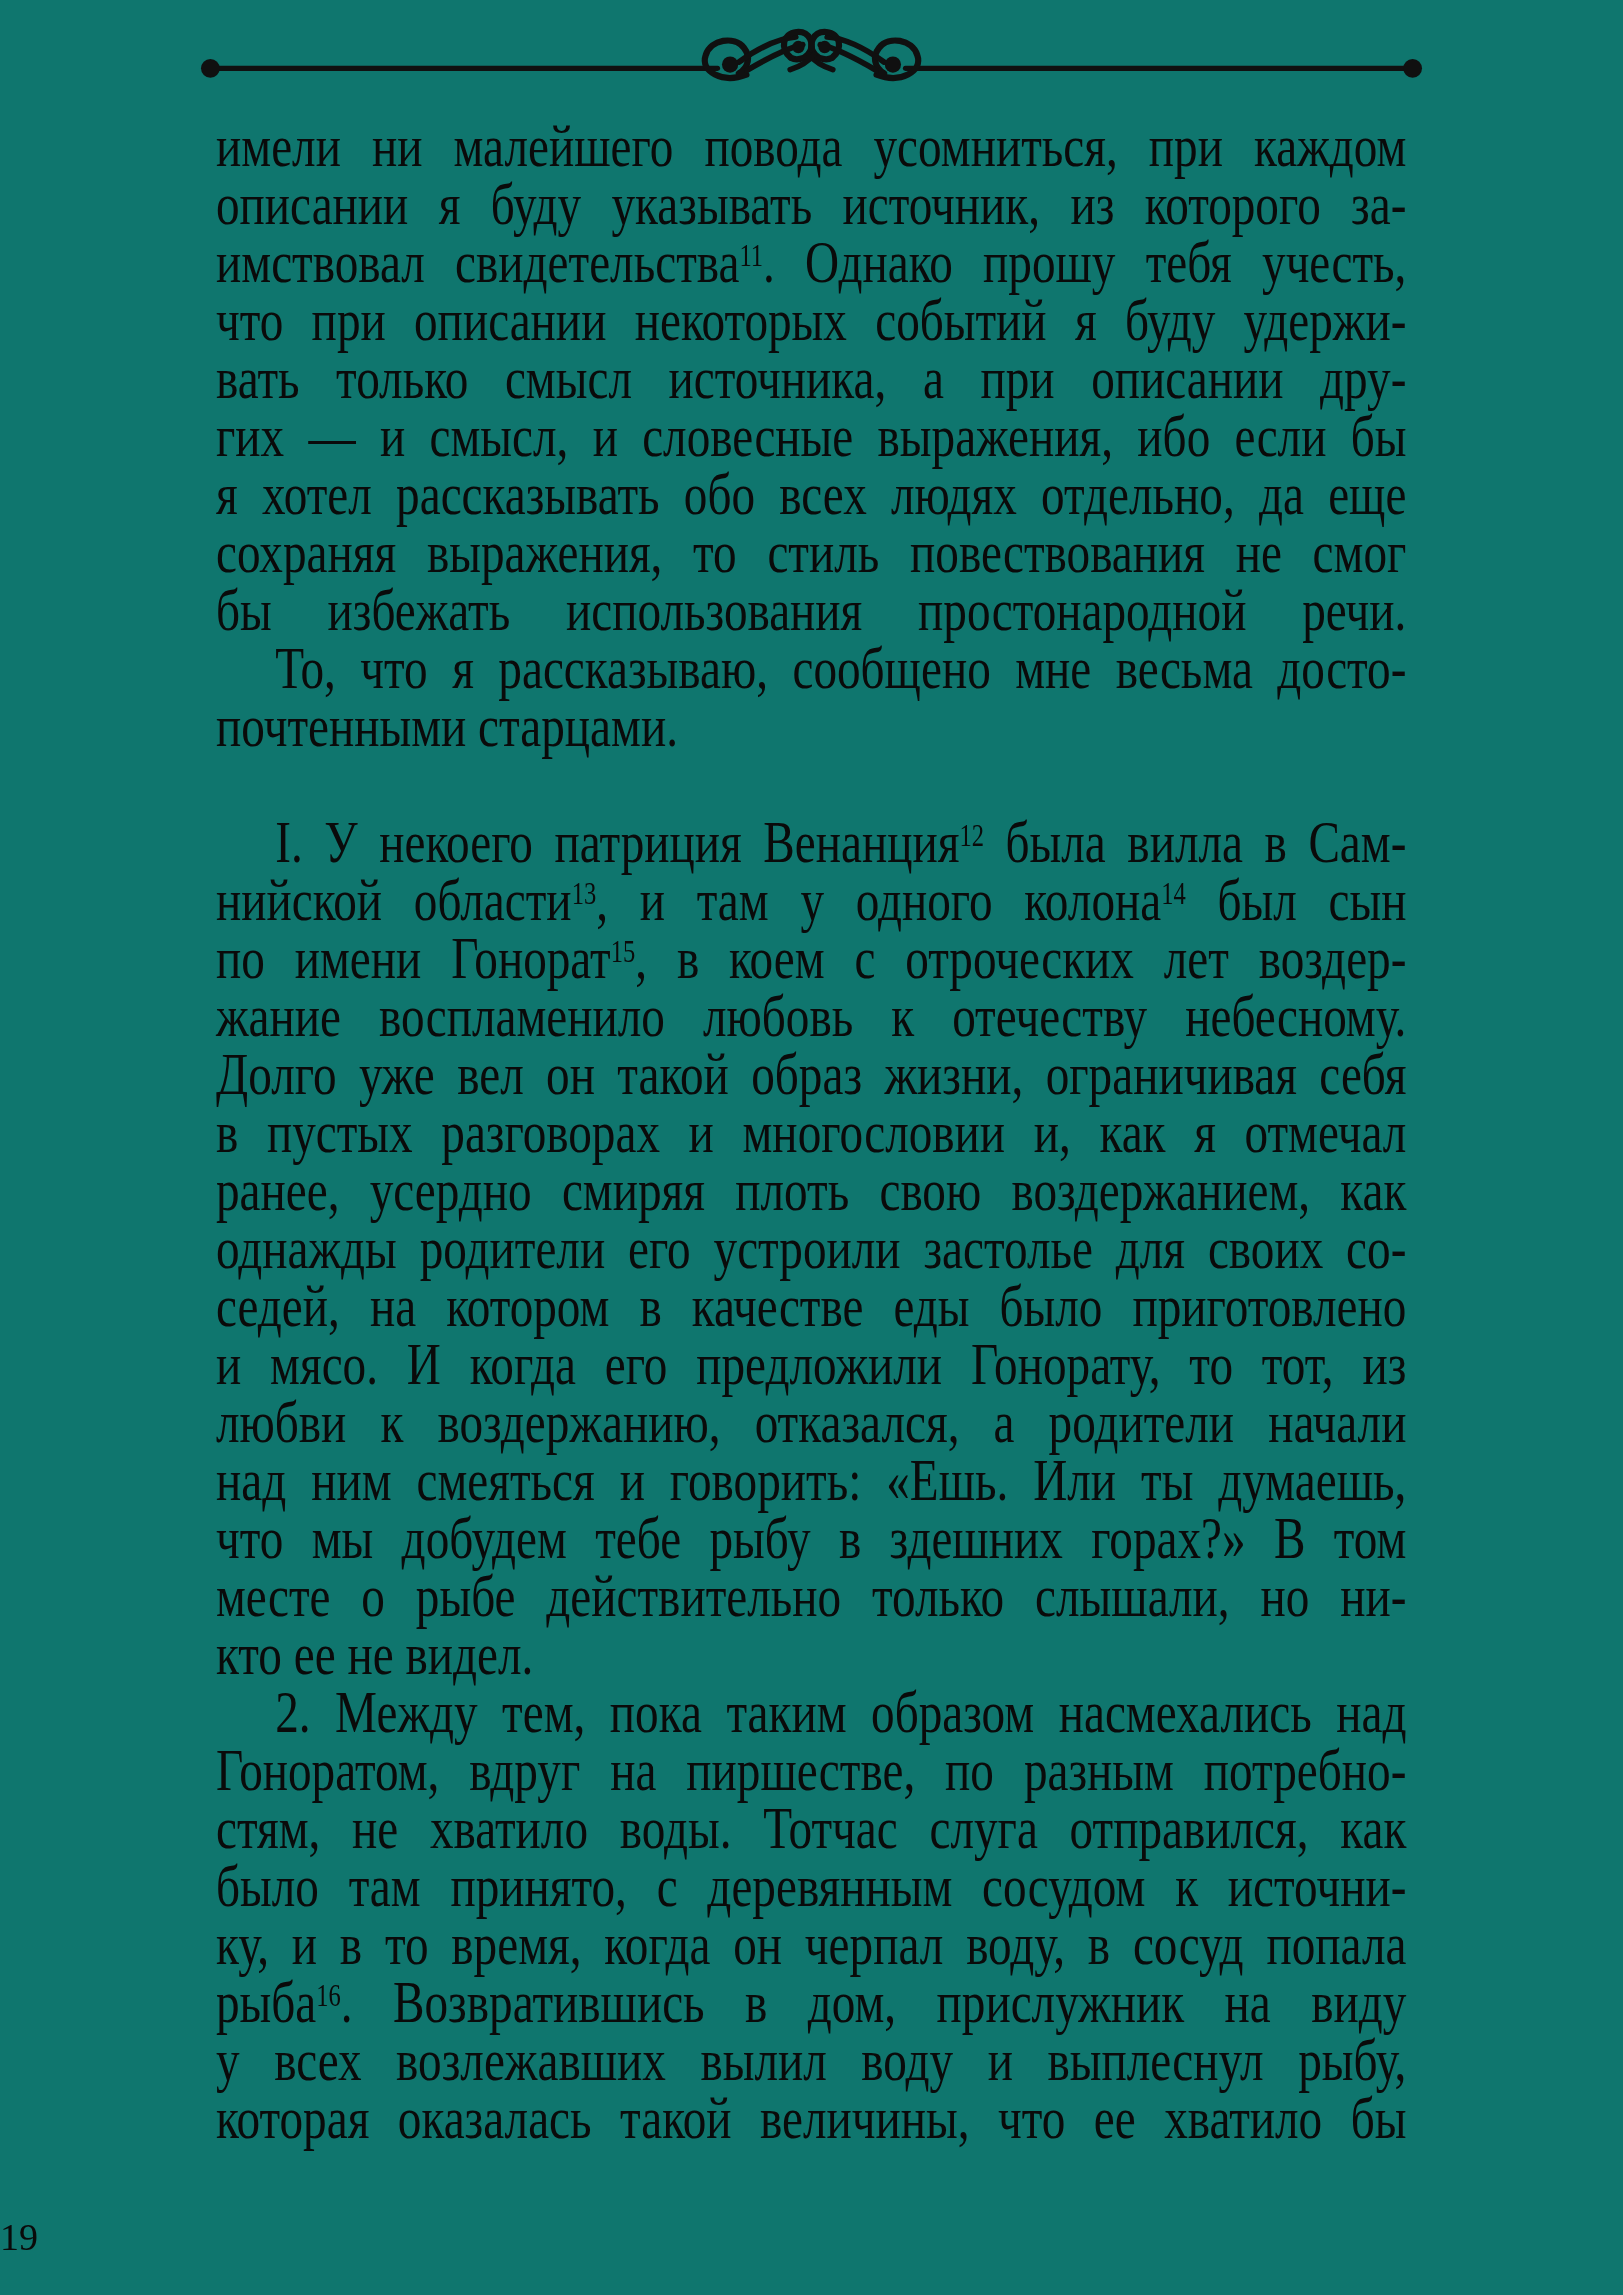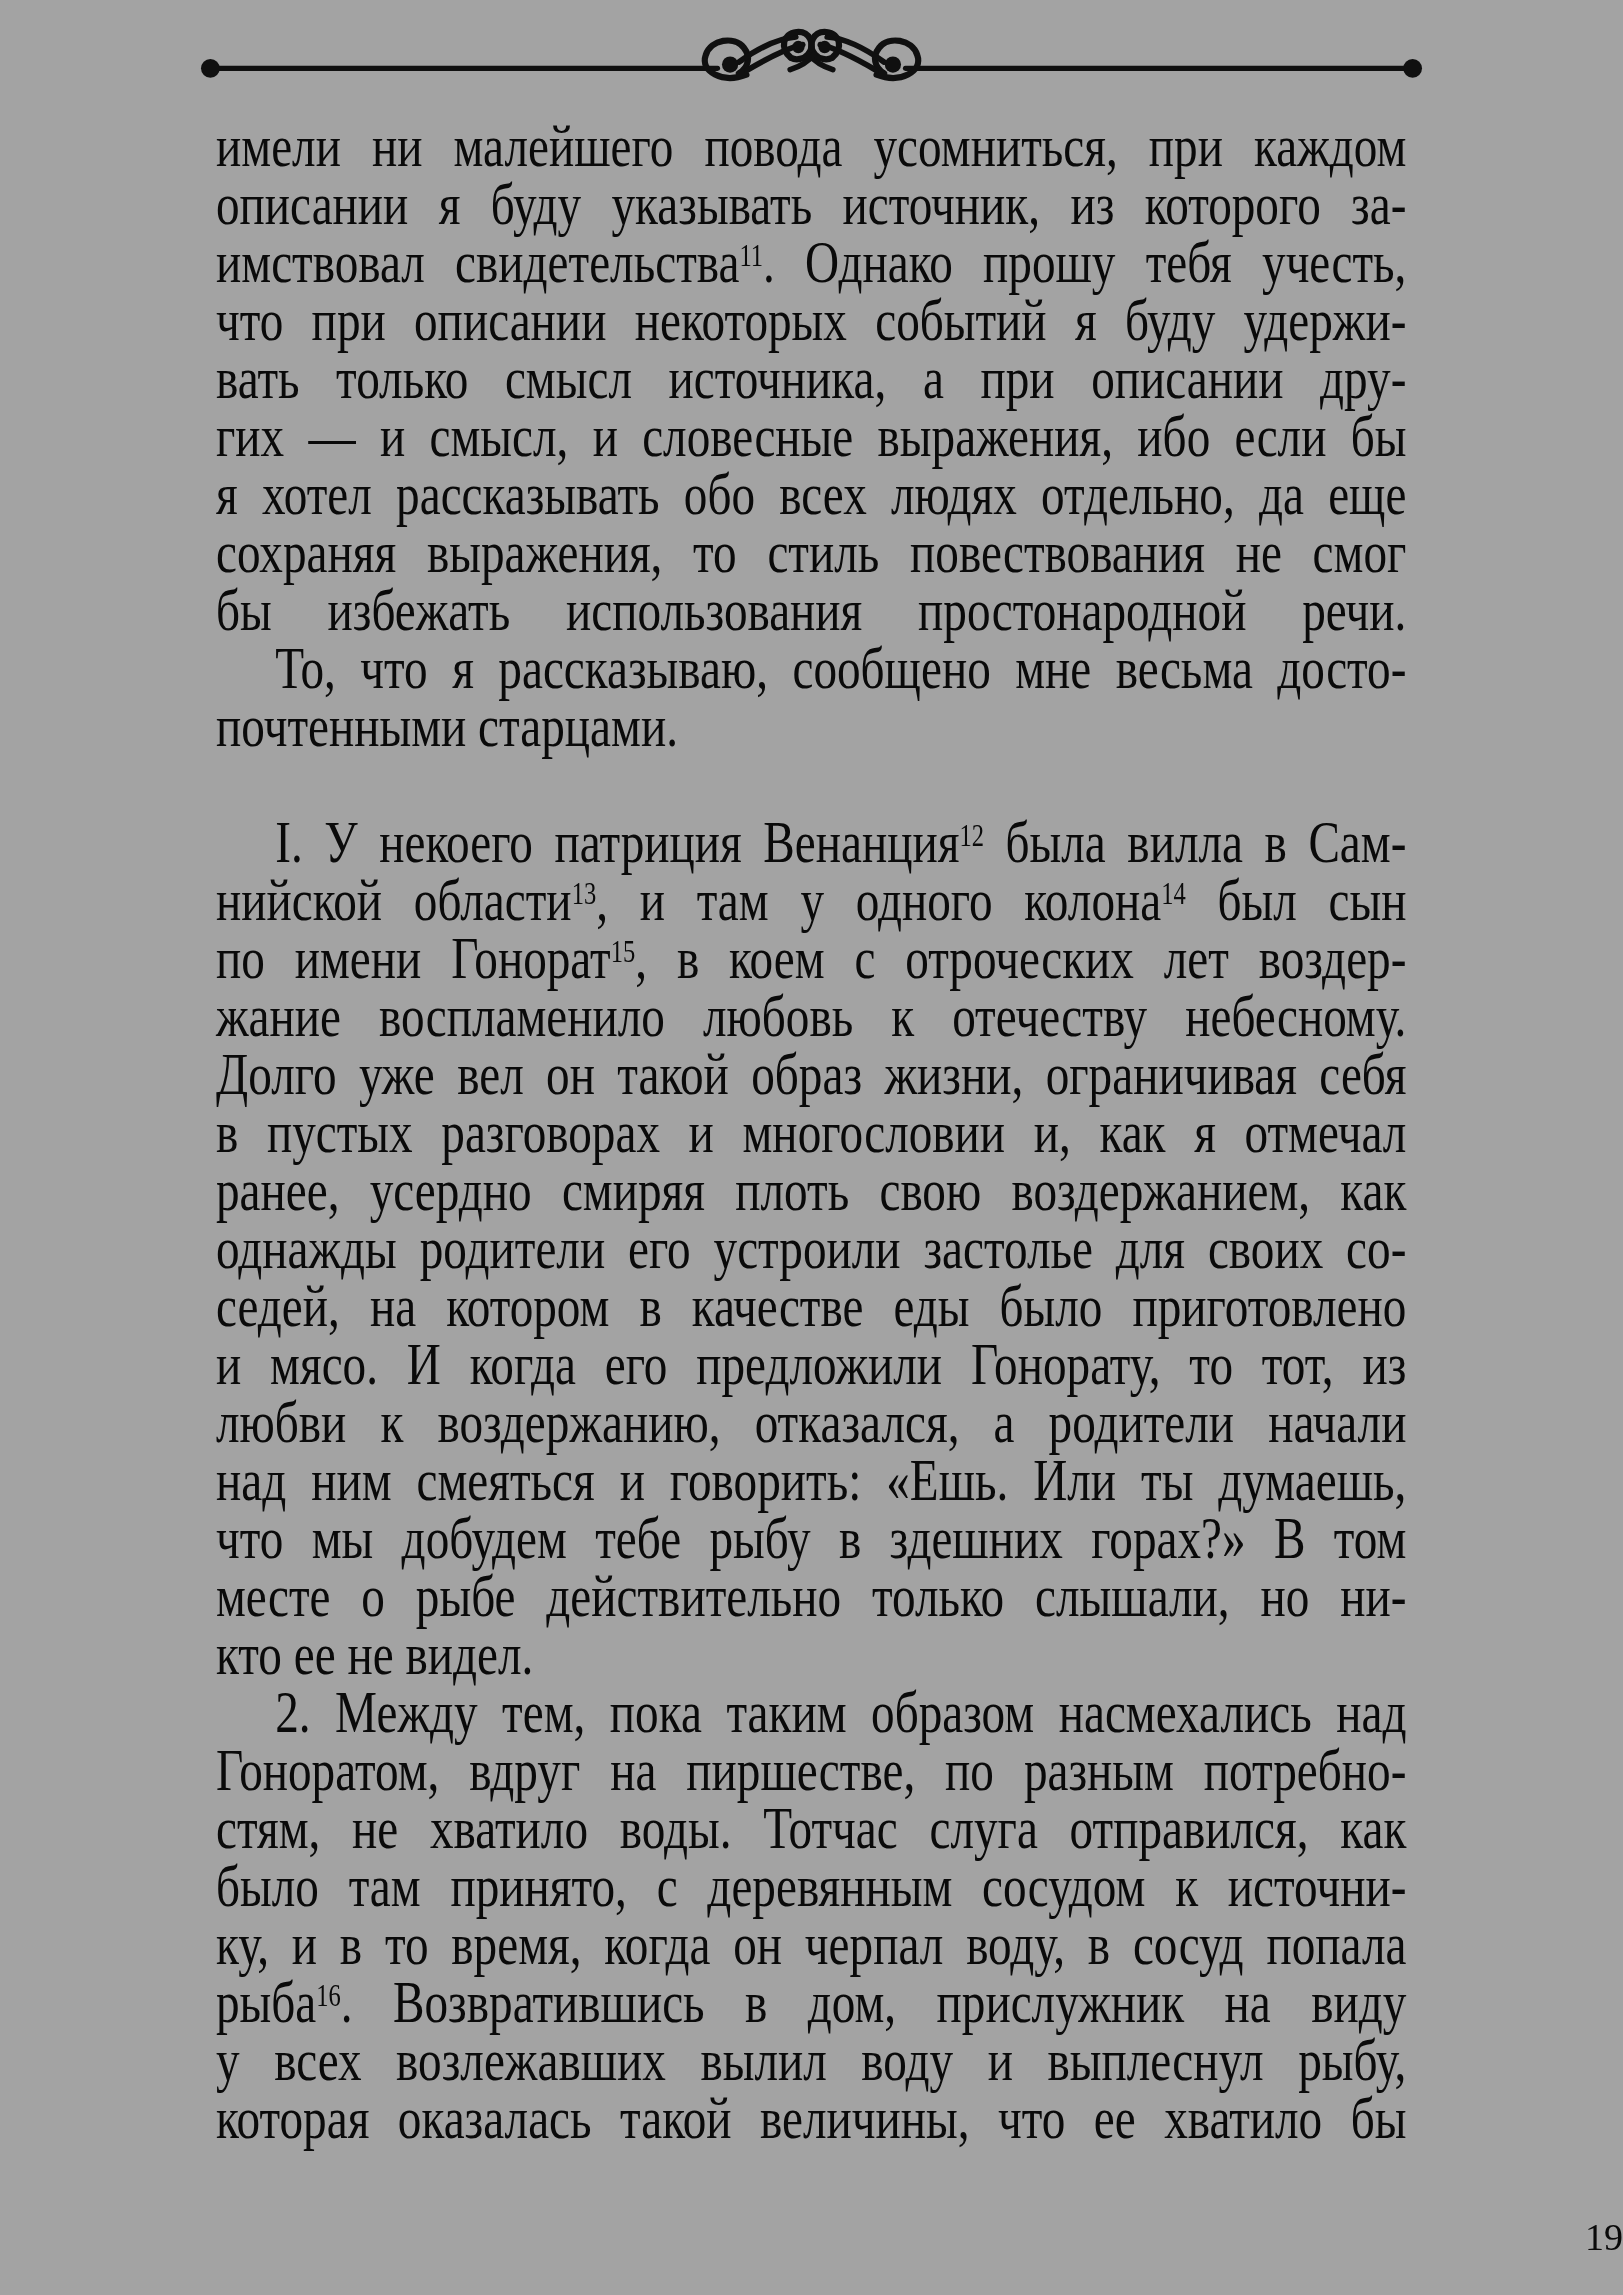--- a/index.html
+++ b/index.html
@@ -1,20 +1,20 @@
 <!DOCTYPE html>
 <html style="font-size:10px"><head>
 <meta charset="utf-8">
 <style>
   html, body { margin: 0; padding: 0; background: #e8e8e8; }
   .page {
     position: relative;
     width: 1623px;
     height: 2295px;
-    background: #a3a3a3;
+    background: #0f766e;
     overflow: hidden;
     font-family: "Liberation Serif", "DejaVu Serif", serif;
     color: #0a0a0a;
   }
   .ornament {
     position: absolute;
     left: 0; top: 0;
     width: 1623px; height: 138px;
     display: block;
   }
@@ -42,21 +42,21 @@
     line-height: 0;
     vertical-align: baseline;
     position: relative;
     top: -0.52em;
   }
   .page-num {
     position: absolute;
     left: 0;
     top: 2218px;
     width: 1623px;
-    text-align: right;
+    text-align: left;
     font-size: 38px;
     line-height: 1;
     color: #0a0a0a;
   }
 </style>
 </head>
 <body>
 
 <div class="page">
 

